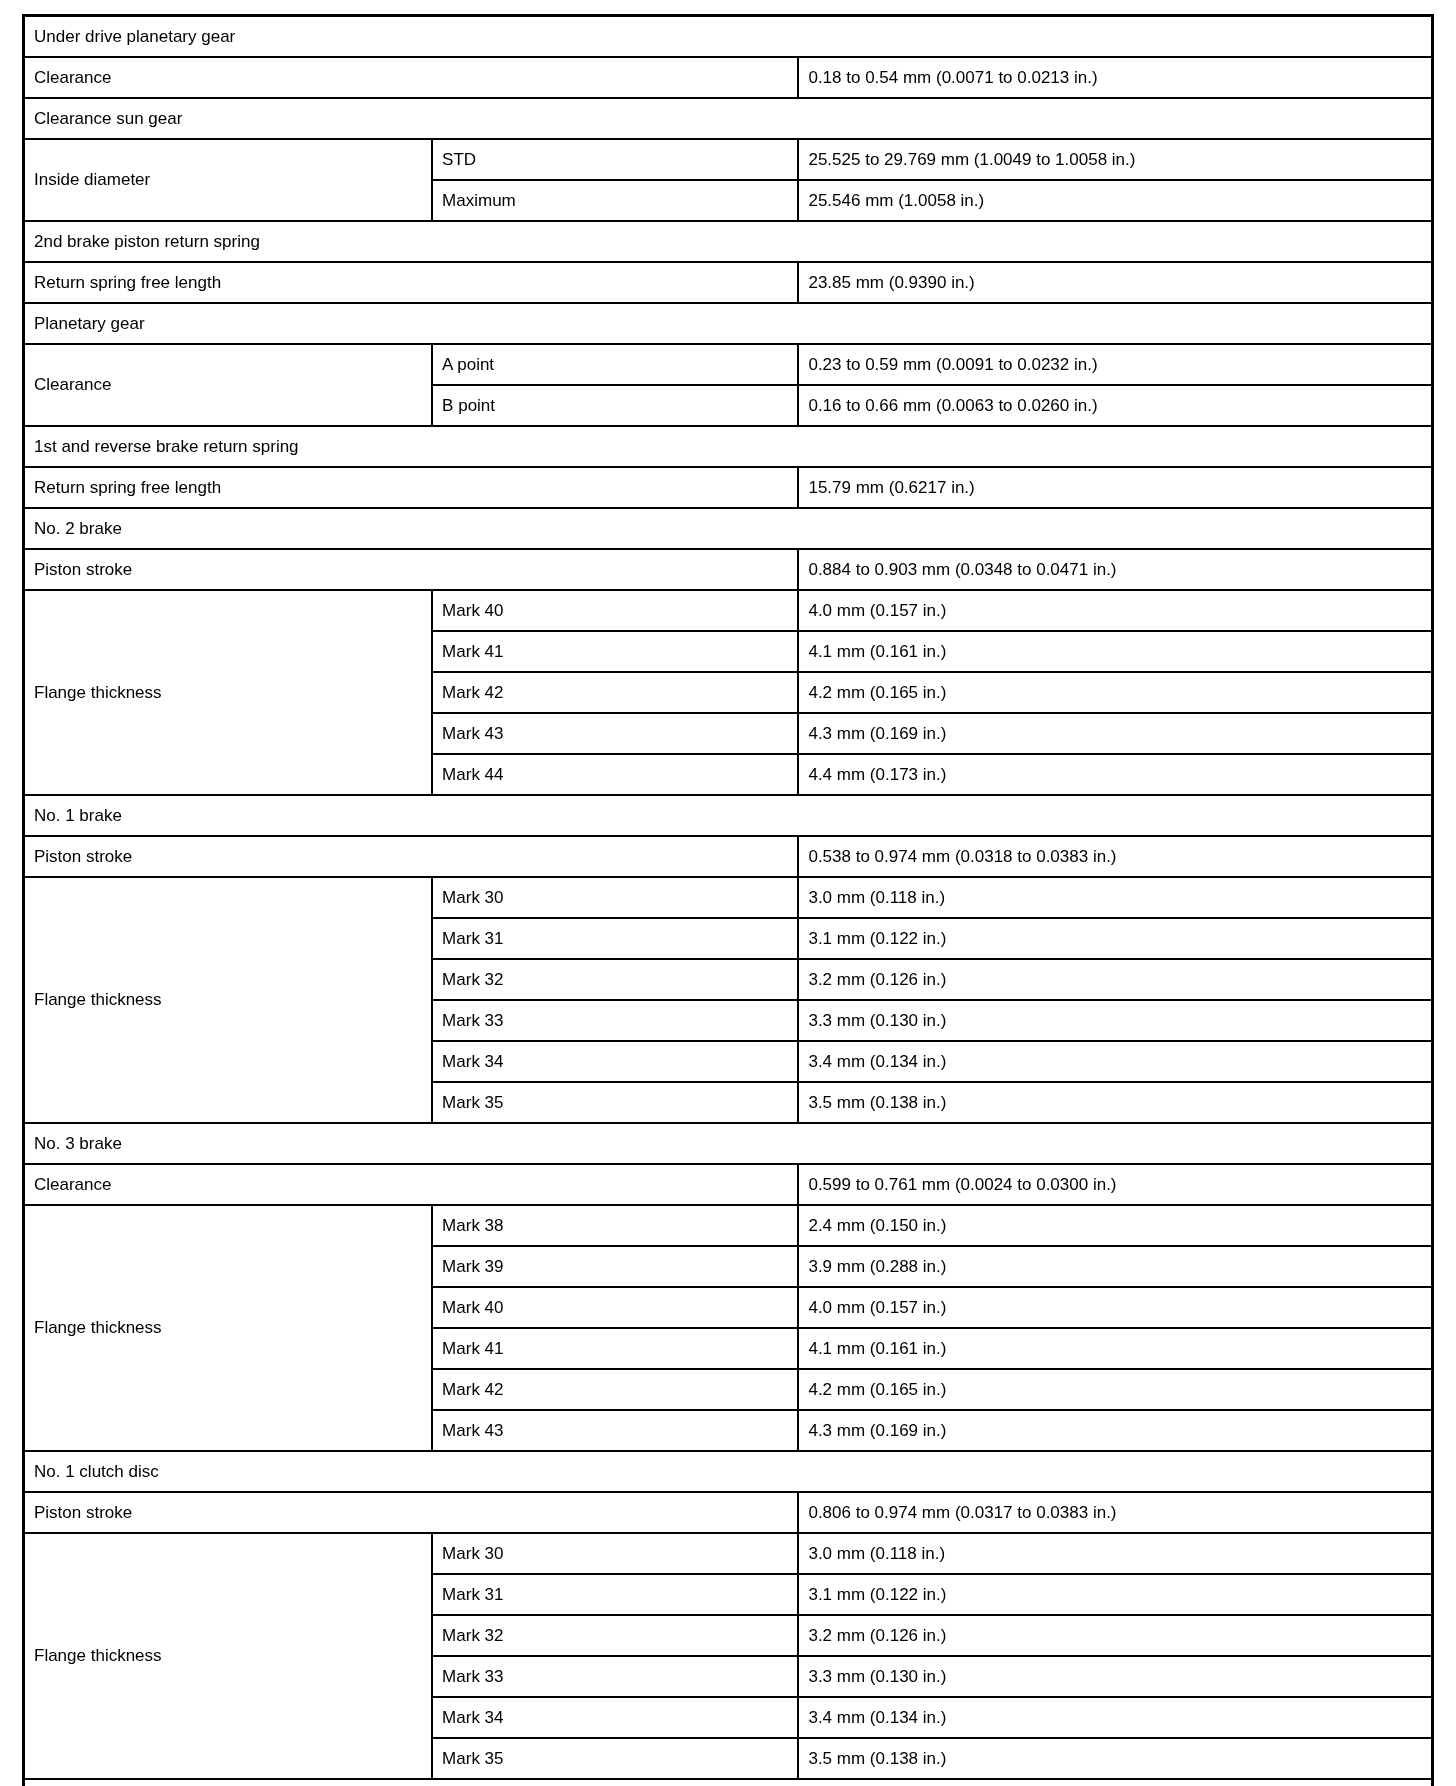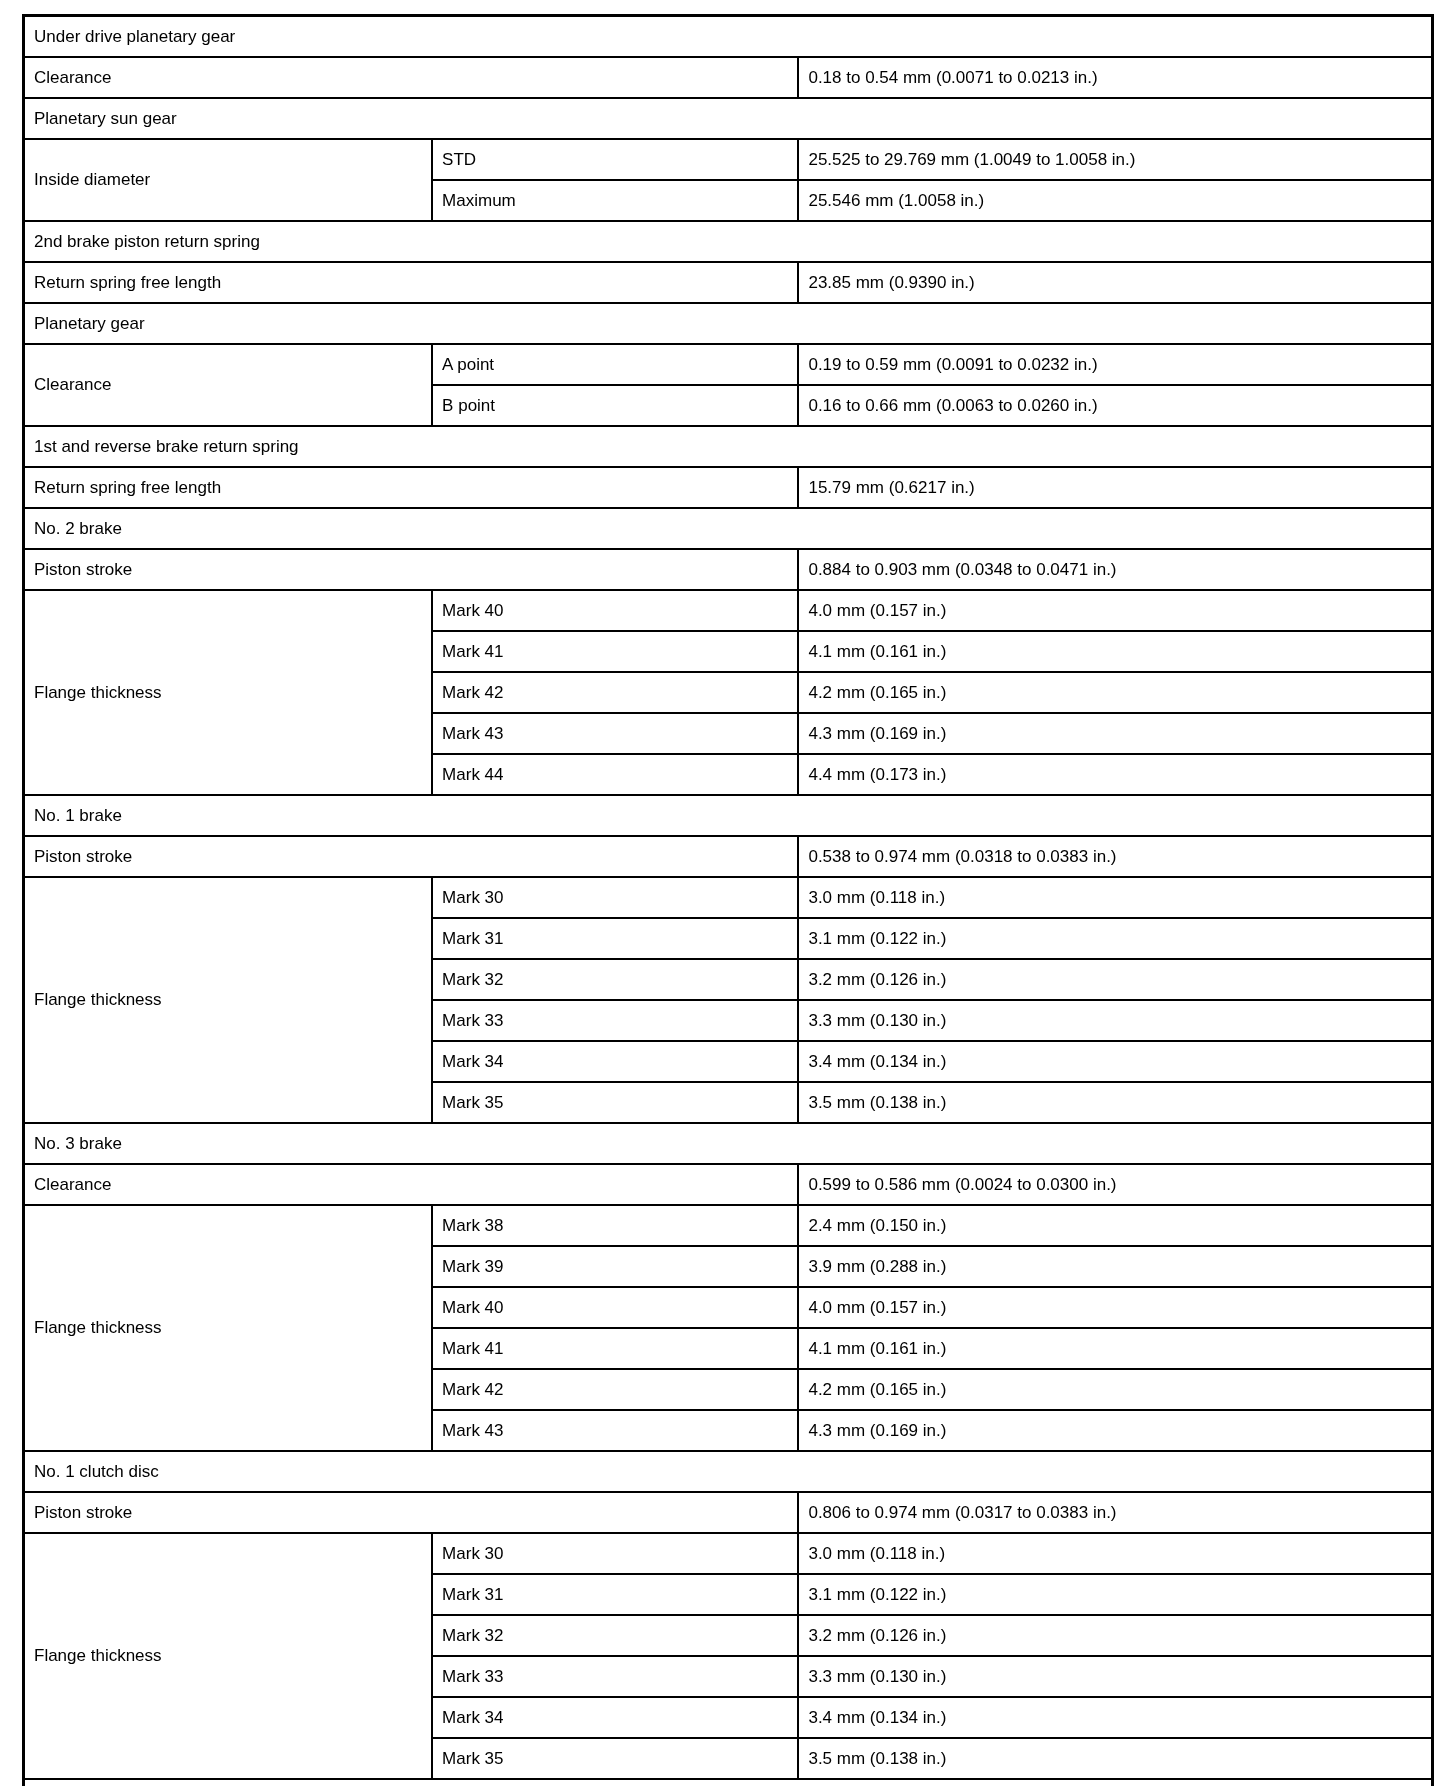--- a/index.html
+++ b/index.html
@@ -47,21 +47,21 @@
 
     <tr>
       <td colspan="3" class="section">Under drive planetary gear</td>
     </tr>
     <tr>
       <td colspan="2">Clearance</td>
       <td>0.18 to 0.54 mm (0.0071 to 0.0213 in.)</td>
     </tr>
 
     <tr>
-      <td colspan="3" class="section">Planetary sun gear</td>
+      <td colspan="3" class="section">Clearance sun gear</td>
     </tr>
     <tr>
       <td rowspan="2">Inside diameter</td>
       <td>STD</td>
       <td>25.525 to 29.769 mm (1.0049 to 1.0058 in.)</td>
     </tr>
     <tr>
       <td>Maximum</td>
       <td>25.546 mm (1.0058 in.)</td>
     </tr>
@@ -73,21 +73,21 @@
       <td colspan="2">Return spring free length</td>
       <td>23.85 mm (0.9390 in.)</td>
     </tr>
 
     <tr>
       <td colspan="3" class="section">Planetary gear</td>
     </tr>
     <tr>
       <td rowspan="2">Clearance</td>
       <td>A point</td>
-      <td>0.19 to 0.59 mm (0.0091 to 0.0232 in.)</td>
+      <td>0.23 to 0.59 mm (0.0091 to 0.0232 in.)</td>
     </tr>
     <tr>
       <td>B point</td>
       <td>0.16 to 0.66 mm (0.0063 to 0.0260 in.)</td>
     </tr>
 
     <tr>
       <td colspan="3" class="section">1st and reverse brake return spring</td>
     </tr>
     <tr>
@@ -155,21 +155,21 @@
     <tr>
       <td>Mark 35</td>
       <td>3.5 mm (0.138 in.)</td>
     </tr>
 
     <tr>
       <td colspan="3" class="section">No. 3 brake</td>
     </tr>
     <tr>
       <td colspan="2">Clearance</td>
-      <td>0.599 to 0.586 mm (0.0024 to 0.0300 in.)</td>
+      <td>0.599 to 0.761 mm (0.0024 to 0.0300 in.)</td>
     </tr>
     <tr>
       <td rowspan="6">Flange thickness</td>
       <td>Mark 38</td>
       <td>2.4 mm (0.150 in.)</td>
     </tr>
     <tr>
       <td>Mark 39</td>
       <td>3.9 mm (0.288 in.)</td>
     </tr>

